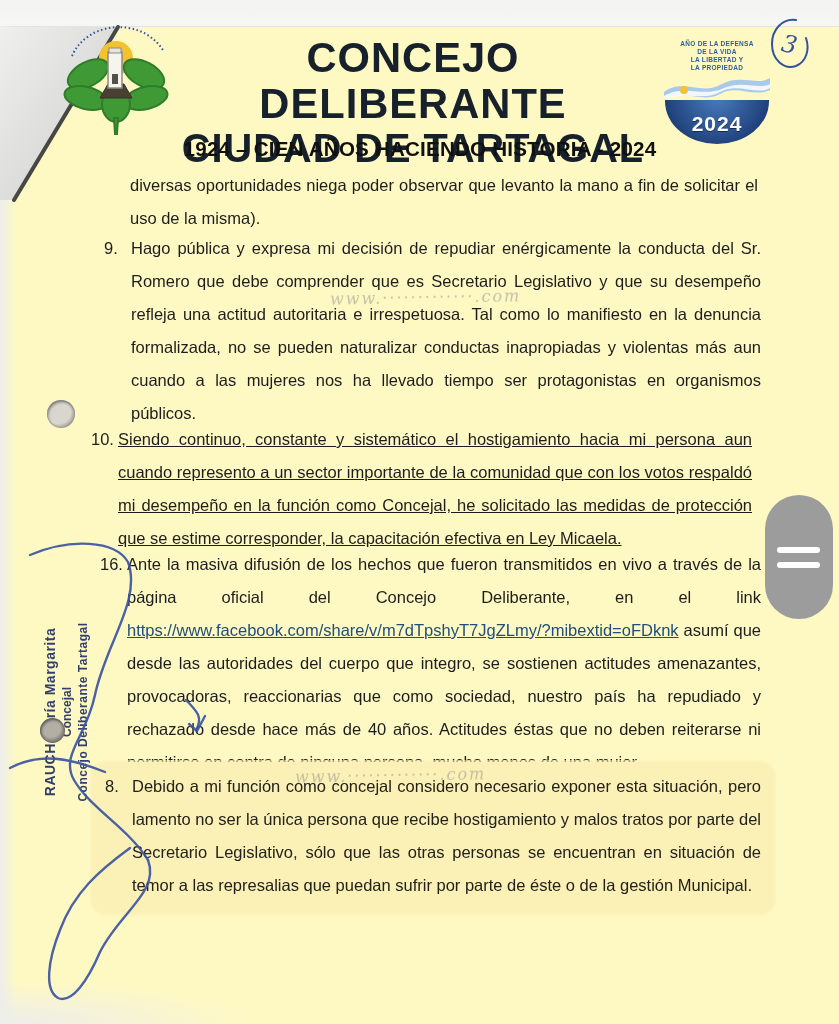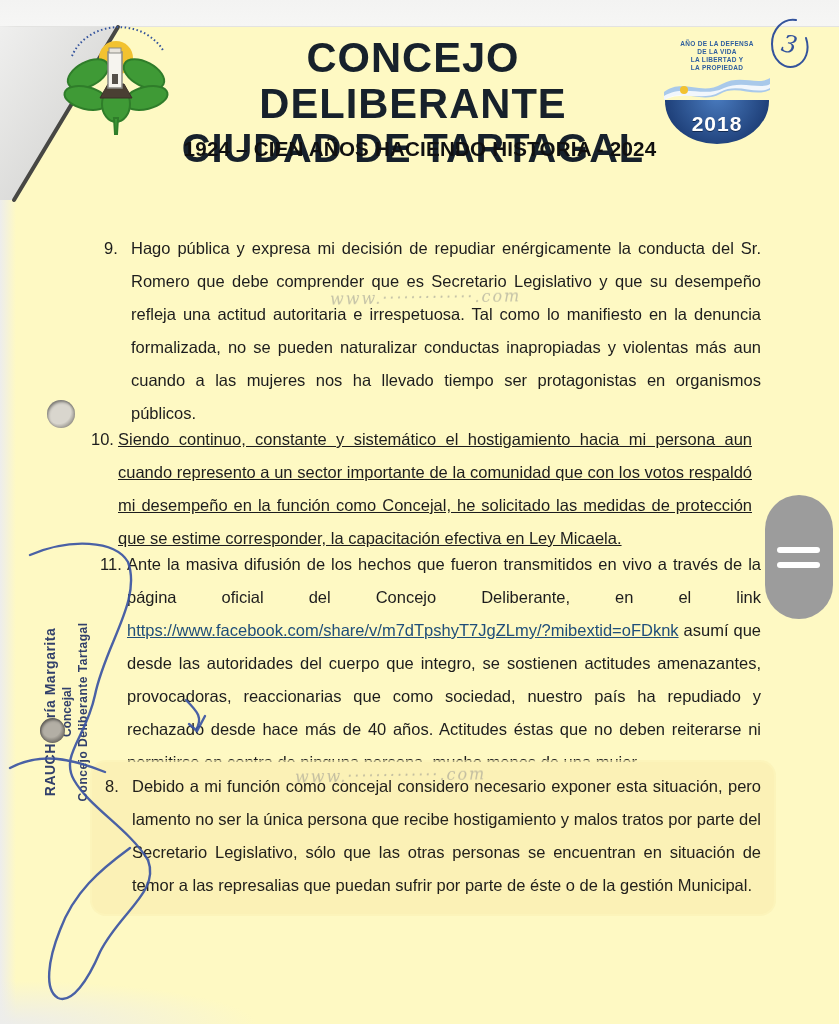--- a/index.html
+++ b/index.html
@@ -126,42 +126,45 @@
       <div>DE LA VIDA</div>
       <div>LA LIBERTAD Y</div>
       <div>LA PROPIEDAD</div>
     </div>
     <svg class="badge-flag" width="110" height="26" viewBox="0 0 110 26">
       <path d="M2,18 C20,4 40,22 60,10 C78,0 96,12 108,4 L108,16 C92,24 74,10 58,20 C40,30 20,14 2,26 Z" fill="#a9c9ea"></path>
       <path d="M2,22 C22,10 42,24 62,14 C80,6 98,16 108,10 L108,14 C94,22 76,8 58,18 C40,28 22,16 2,26 Z" fill="#ffffff" opacity="0.85"></path>
       <circle cx="22" cy="16" r="4" fill="#f2c230"></circle>
     </svg>
     <div class="badge-year-wrap">
-      <div class="badge-year">2018</div>
+      <div class="badge-year">2024</div>
     </div>
   </div>
 
   <svg class="page-num" width="70" height="70" viewBox="0 0 70 70">
     <path d="M44,12 C30,10 20,22 20,36 C20,52 32,62 44,58 C54,54 58,42 54,30" fill="none" stroke="#33539c" stroke-width="2" stroke-linecap="round"></path>
     <text x="30" y="44" font-size="24" fill="#33539c" transform="rotate(12 35 35)">3</text>
   </svg>
 
+  <div class="para intro">
+    <span>diversas oportunidades niega poder observar que levanto la mano a fin de solicitar el uso de la misma).</span>
+  </div>
 
   <div class="para p9">
     <span class="num">9.</span>
     <span class="ptext">Hago pública y expresa mi decisión de repudiar enérgicamente la conducta del Sr. Romero que debe comprender que es Secretario Legislativo y que su desempeño refleja una actitud autoritaria e irrespetuosa. Tal como lo manifiesto en la denuncia formalizada, no se pueden naturalizar conductas inapropiadas y violentas más aun cuando a las mujeres nos ha llevado tiempo ser protagonistas en organismos públicos.</span>
   </div>
 
   <div class="para p10">
     <span class="num">10.</span>
     <span class="ptext">Siendo continuo, constante y sistemático el hostigamiento hacia mi persona aun cuando represento a un sector importante de la comunidad que con los votos respaldó mi desempeño en la función como Concejal, he solicitado las medidas de protección que se estime corresponder, la capacitación efectiva en Ley Micaela.</span>
   </div>
 
   <div class="para p11">
-    <span class="num">11.</span>
+    <span class="num">16.</span>
     <span class="ptext"><span>Ante la masiva difusión de los hechos que fueron transmitidos en vivo a través de la página oficial del Concejo Deliberante, en el link </span><a href="#" class="doc-link">https://www.facebook.com/share/v/m7dTpshyT7JgZLmy/?mibextid=oFDknk</a><span> asumí que desde las autoridades del cuerpo que integro, se sostienen actitudes amenazantes, provocadoras, reaccionarias que como sociedad, nuestro país ha repudiado y rechazado desde hace más de 40 años. Actitudes éstas que no deben reiterarse ni permitirse en contra de ninguna persona, mucho menos de una mujer.</span></span>
   </div>
 
   <div class="hl-box">
     <div class="para-in">
       <span class="num">8.</span>
       <span class="ptext">Debido a mi función como concejal considero necesario exponer esta situación, pero lamento no ser la única persona que recibe hostigamiento y malos tratos por parte del Secretario Legislativo, sólo que las otras personas se encuentran en situación de temor a las represalias que puedan sufrir por parte de éste o de la gestión Municipal.</span>
     </div>
   </div>
 

